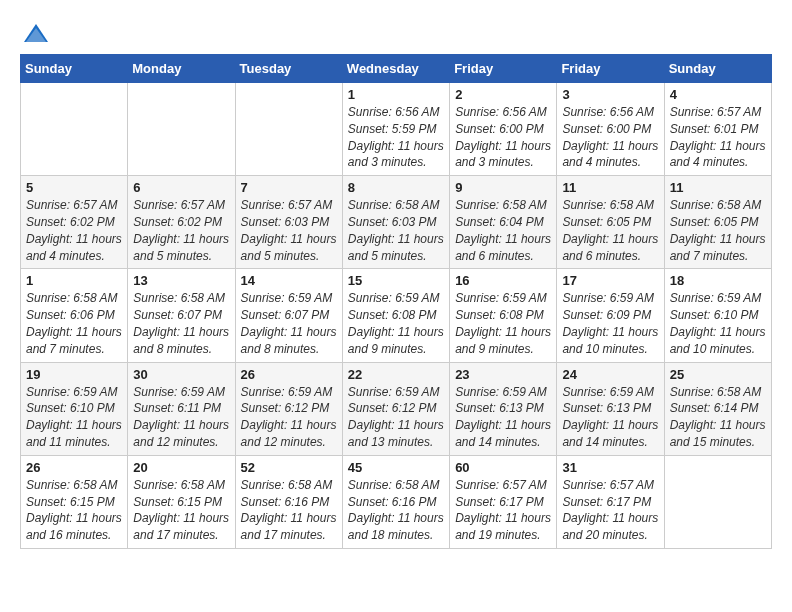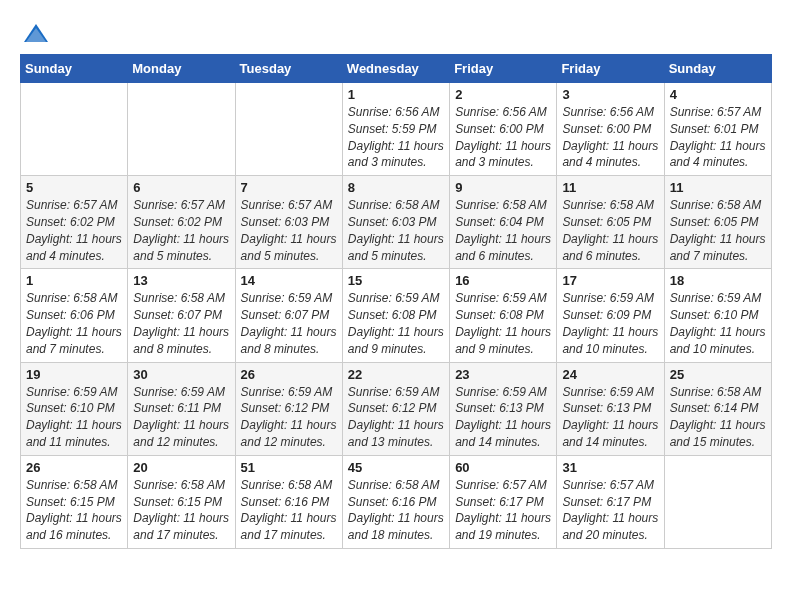--- a/index.html
+++ b/index.html
@@ -277,21 +277,21 @@
 Sunset: 6:15 PM
 Daylight: 11 hours and 16 minutes.</div>
         </td>
         <td>
           <span class="day-number">20</span>
           <div class="day-info" style="white-space: pre-line;">Sunrise: 6:58 AM
 Sunset: 6:15 PM
 Daylight: 11 hours and 17 minutes.</div>
         </td>
         <td>
-          <span class="day-number">51</span>
+          <span class="day-number">52</span>
           <div class="day-info" style="white-space: pre-line;">Sunrise: 6:58 AM
 Sunset: 6:16 PM
 Daylight: 11 hours and 17 minutes.</div>
         </td>
         <td>
           <span class="day-number">45</span>
           <div class="day-info" style="white-space: pre-line;">Sunrise: 6:58 AM
 Sunset: 6:16 PM
 Daylight: 11 hours and 18 minutes.</div>
         </td>

